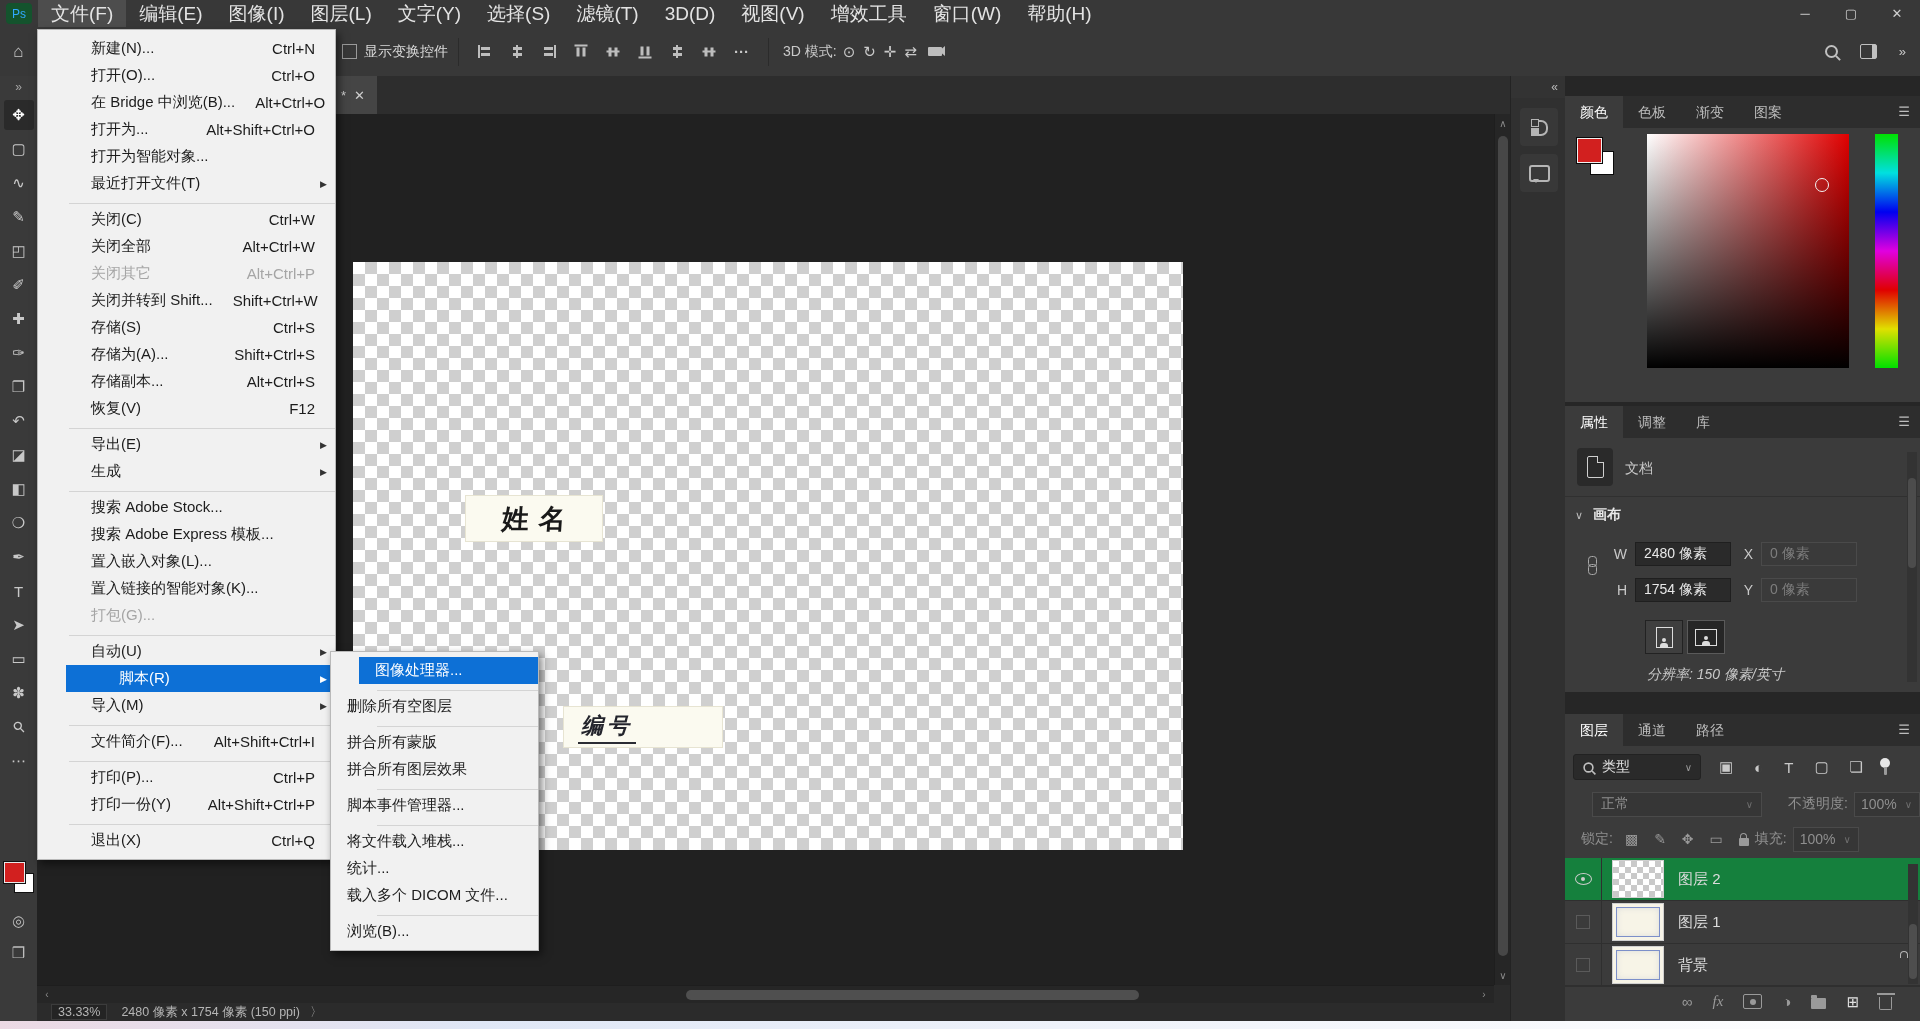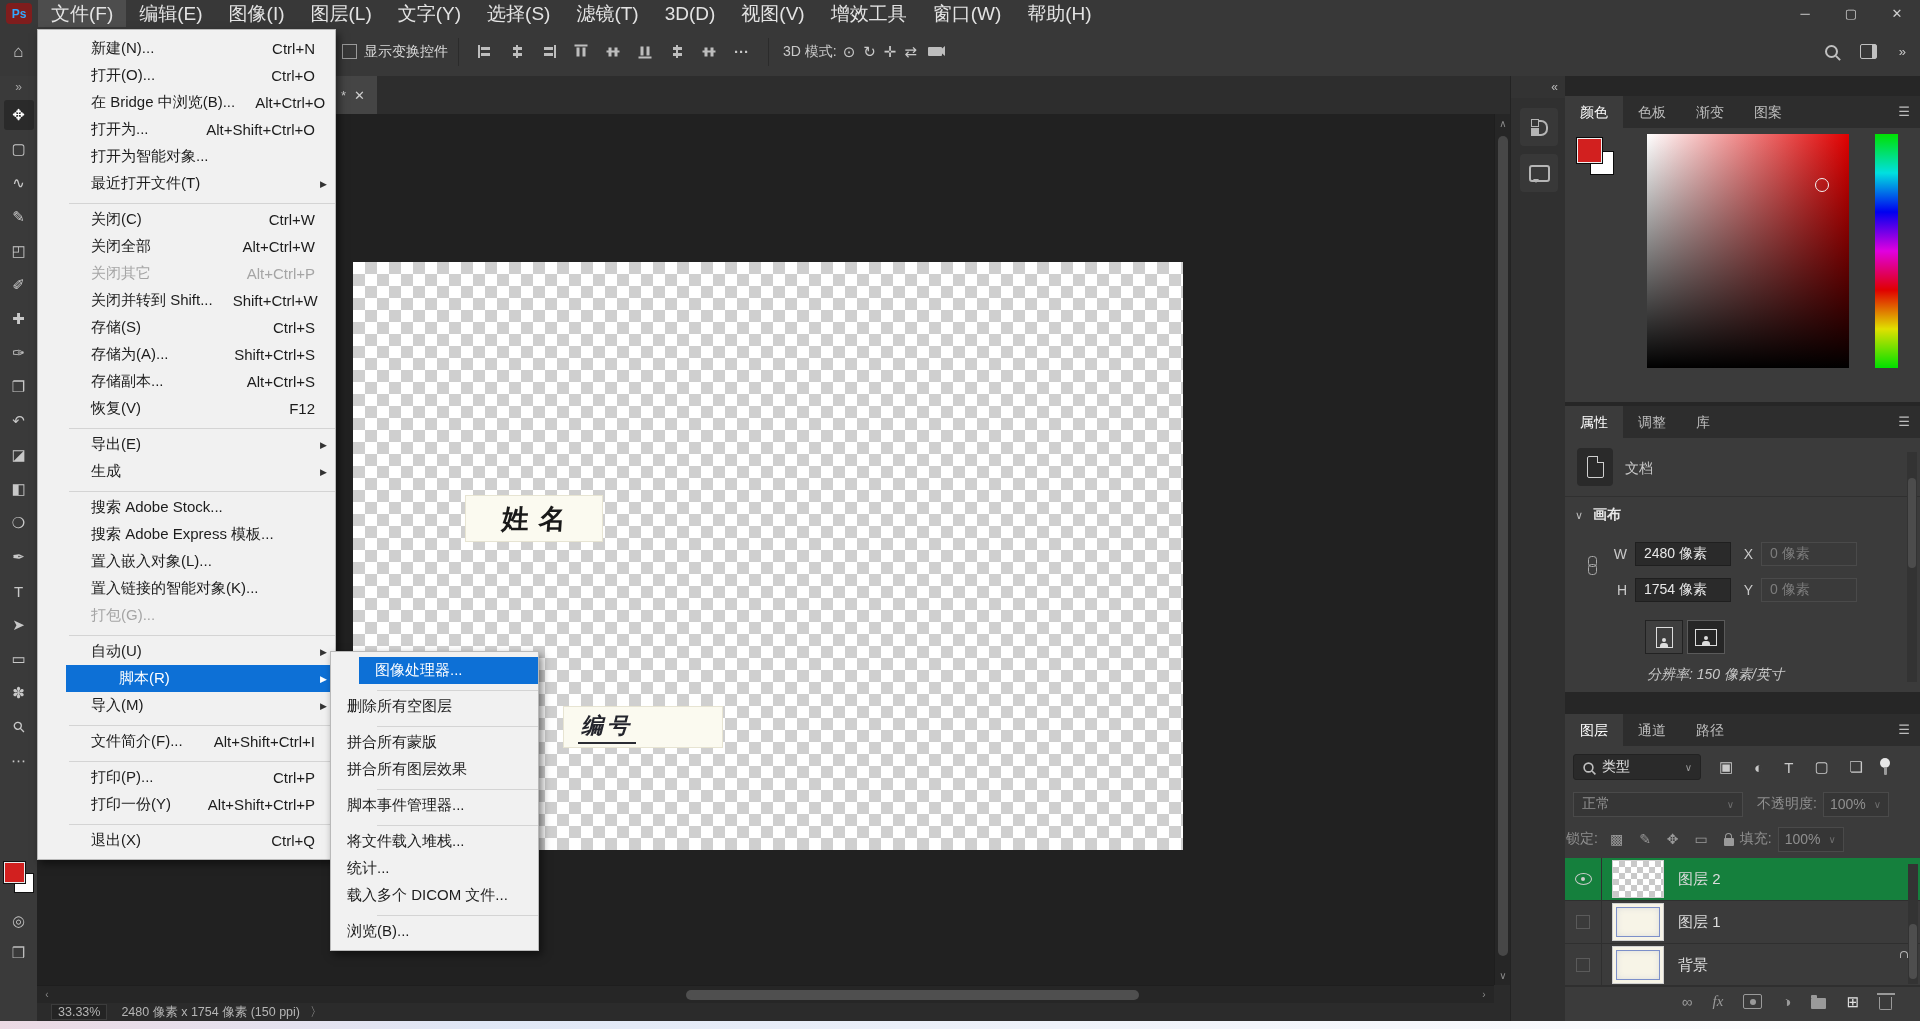--- a/index.html
+++ b/index.html
@@ -2,22 +2,22 @@
 <html><head>
 <meta charset="utf-8">
 <style>
   html,body{margin:0;padding:0;background:#111;}
   #app{position:relative;width:1920px;height:1029px;overflow:hidden;background:#262626;
        font-family:"Liberation Sans",sans-serif;color:#d6d6d6;-webkit-user-select:none;}
   .abs{position:absolute;}
 
   
   #menubar{left:0;top:0;width:1920px;height:27px;background:#383838;display:flex;align-items:center;}
-  #pslogo{width:26px;height:21px;margin:0 6px 0 6px;background:#7f1d1d;border-radius:4px;
-          color:#31a8ff;font-weight:bold;font-size:12px;display:flex;align-items:center;justify-content:center;}
+  #pslogo{width:26px;height:21px;margin:0 6px 0 6px;background:#14532d;border-radius:4px;
+          color:#31a8ff;font-weight:normal;font-size:12px;display:flex;align-items:center;justify-content:center;}
   .mbitem{padding:0 13px;height:27px;line-height:27px;font-size:19px;color:#e3e3e3;}
   .mbitem.open{background:#4d4d4d;}
   #winctl{margin-left:auto;display:flex;}
   .wbtn{width:46px;height:27px;display:flex;align-items:center;justify-content:center;font-size:13px;color:#cfcfcf;}
 
   
   #optionsbar{left:0;top:27px;width:1920px;height:49px;background:#383838;border-bottom:1px solid #262626;
               display:flex;align-items:center;font-size:14px;}
   #homeicon{width:37px;text-align:center;font-size:17px;color:#c9c9c9;}
   .osep{width:1px;height:28px;background:#2b2b2b;margin:0 10px;}
@@ -157,28 +157,28 @@
   #p-layers{top:638px;height:307px;}
   #layersbody{position:relative;font-size:14px;}
   #filterrow{position:absolute;left:0;top:6px;width:355px;height:30px;display:flex;align-items:center;}
   #typesel{margin-left:8px;width:128px;height:26px;background:#2a2a2a;border:1px solid #222;border-radius:3px;
            display:flex;align-items:center;gap:7px;padding:0 8px;box-sizing:border-box;color:#e0e0e0;}
   #typesel .dd{margin-left:auto;color:#999;font-size:10px;}
   #filtericons{display:flex;align-items:center;gap:21px;margin-left:18px;color:#c9c9c9;font-size:15px;}
   .pinicon{width:12px;height:18px;position:relative;}
   .pinicon::before{content:'';position:absolute;top:0;left:1px;width:10px;height:10px;border-radius:50%;background:#e6e6e6;}
   .pinicon::after{content:'';position:absolute;top:9px;left:5px;width:2.5px;height:8px;background:#9a9a9a;border-radius:1px;}
-  #blendrow{position:absolute;left:0;top:44px;width:355px;height:28px;display:flex;align-items:center;color:#8f8f8f;}
+  #blendrow{position:absolute;left:0;top:44px;width:355px;height:28px;display:flex;align-items:center;color:#8f8f8f;justify-content:flex-end;}
   #blendsel{margin-left:8px;width:170px;height:25px;background:#363636;border:1px solid #4a4a4a;display:flex;
             align-items:center;padding:0 8px;box-sizing:border-box;}
   #blendsel .dd{margin-left:auto;font-size:10px;color:#6e6e6e;}
   .minifld{height:25px;background:#363636;border:1px solid #4a4a4a;display:flex;align-items:center;
            padding:0 6px;box-sizing:border-box;color:#8f8f8f;gap:8px;}
   .minifld .dd{font-size:10px;color:#6e6e6e;}
-  #opacitylbl{margin-left:14px;}
+  #opacitylbl{margin-left:26px;}
   #opacityfld{margin-left:6px;width:66px;}
   #lockrow{position:absolute;left:0;top:78px;width:355px;height:30px;display:flex;align-items:center;color:#8f8f8f;}
   #lockicons{display:flex;align-items:center;gap:16px;margin-left:12px;color:#9a9a9a;font-size:14px;}
   .lockglyph{width:10px;height:8px;background:#9a9a9a;border-radius:1px;position:relative;margin-top:5px;}
   .lockglyph::before{content:'';position:absolute;top:-5px;left:1.5px;width:5px;height:5px;border:1.5px solid #9a9a9a;
                      border-bottom:none;border-radius:4px 4px 0 0;}
   #filllbl{margin-left:6px;}
   #fillfld{margin-left:6px;width:66px;}
   #lrows{position:absolute;left:0;top:112px;width:355px;}
   .lrow{height:42px;display:flex;align-items:center;border-bottom:1px solid #2f2f2f;position:relative;}
@@ -569,21 +569,21 @@
             <span>正常</span>
             <span class="dd">∨</span>
           </span>
           <span id="opacitylbl">不透明度:</span>
           <span class="minifld" id="opacityfld">
             <span>100%</span>
               <span class="dd">∨</span>
           </span>
         </div>
         <div id="lockrow">
-          <span style="margin-left:1px">锁定:</span>
+          <span style="margin-left:16px">锁定:</span>
           <span id="lockicons">
   <span>▩</span>
 
   <span>✎</span>
 
   <span>✥</span>
 
   <span>▭</span>
 
   <span class=" lockglyph"></span>

